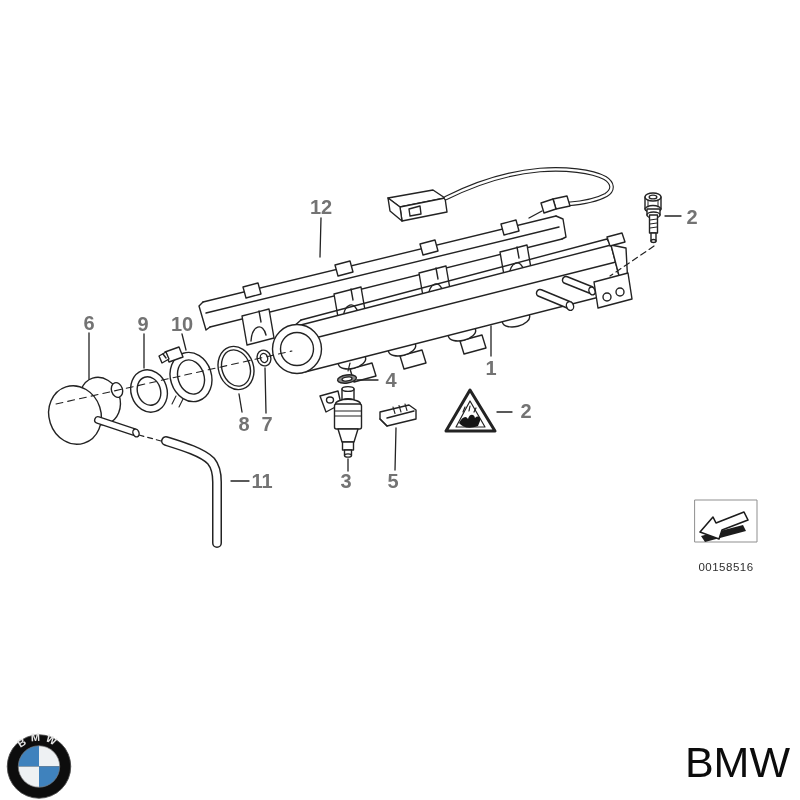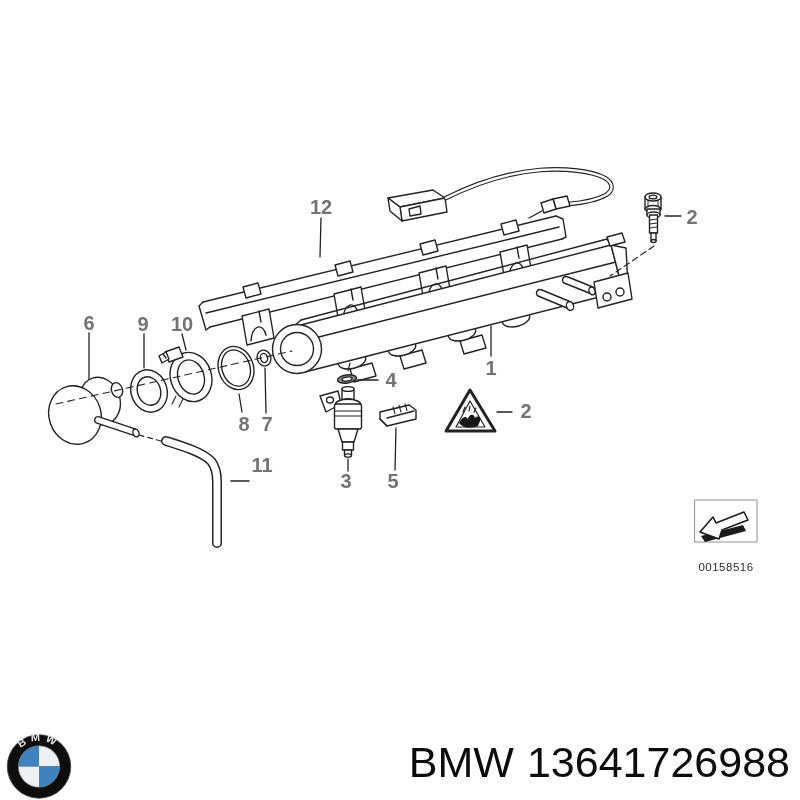--- a/index.html
+++ b/index.html
@@ -204,21 +204,21 @@
   <div class="callout" style="left:491px;top:368px">1</div>
   <div class="callout" style="left:692px;top:217px">2</div>
   <div class="callout" style="left:346px;top:481px">3</div>
   <div class="callout" style="left:391px;top:380px">4</div>
   <div class="callout" style="left:393px;top:481px">5</div>
   <div class="callout" style="left:89px;top:323px">6</div>
   <div class="callout" style="left:267px;top:424px">7</div>
   <div class="callout" style="left:244px;top:424px">8</div>
   <div class="callout" style="left:143px;top:324px">9</div>
   <div class="callout" style="left:182px;top:324px">10</div>
-  <div class="callout" style="left:262px;top:465px">11</div>
+  <div class="callout" style="left:262px;top:481px">11</div>
   <div class="callout" style="left:321px;top:207px">12</div>
   <div class="callout" style="left:526px;top:411px">2</div>
 
   <div class="stamp-number">00158516</div>
 
   <svg class="bmw-logo" width="76" height="67" viewBox="0 0 76 76">
     <defs>
       <path id="bmw-arc" d="M11.5,26.2 A29,29 0 0 1 64.5,26.2" fill="none"></path>
     </defs>
     <circle cx="38" cy="38" r="36" stroke="#4a4a4a" stroke-width="1" fill="#0d0d0d"></circle>
@@ -227,16 +227,15 @@
     <path d="M38,38 L61.5,38 A23.5,23.5 0 0 1 38,61.5 Z" fill="#3f82bd"></path>
     <path d="M38,38 L14.5,38 A23.5,23.5 0 0 0 38,61.5 Z" fill="#eef1f3"></path>
     <circle cx="38" cy="38" r="23.5" fill="none" stroke="#777" stroke-width="0.8"></circle>
     <text font-family="Liberation Sans, sans-serif" font-size="12.5" font-weight="700" fill="#e6e6e6" letter-spacing="5" text-anchor="middle">
       <textPath href="#bmw-arc" startOffset="50%">BMW</textPath>
     </text>
   </svg>
 
   <div class="footer-text">
     <span>BMW</span>
-    <span>13641726988</span>
   </div>
 
 </div>
 
 </body></html>

